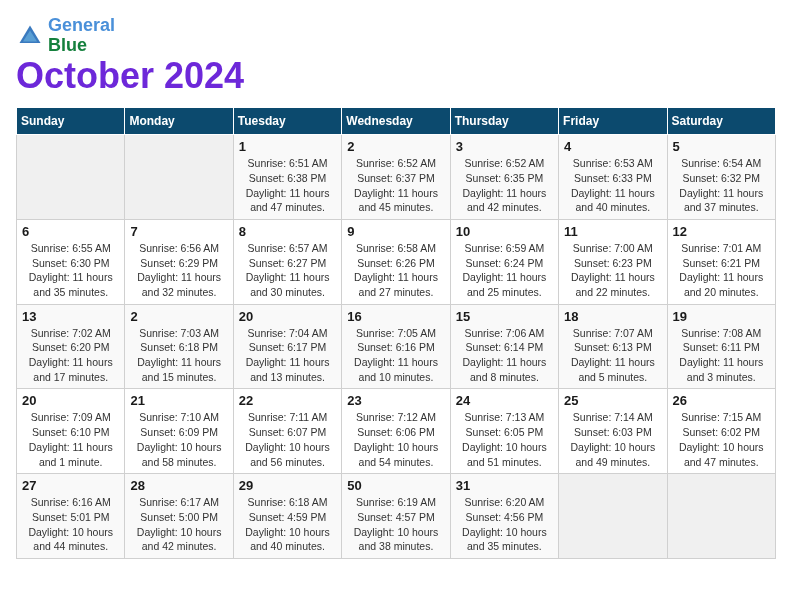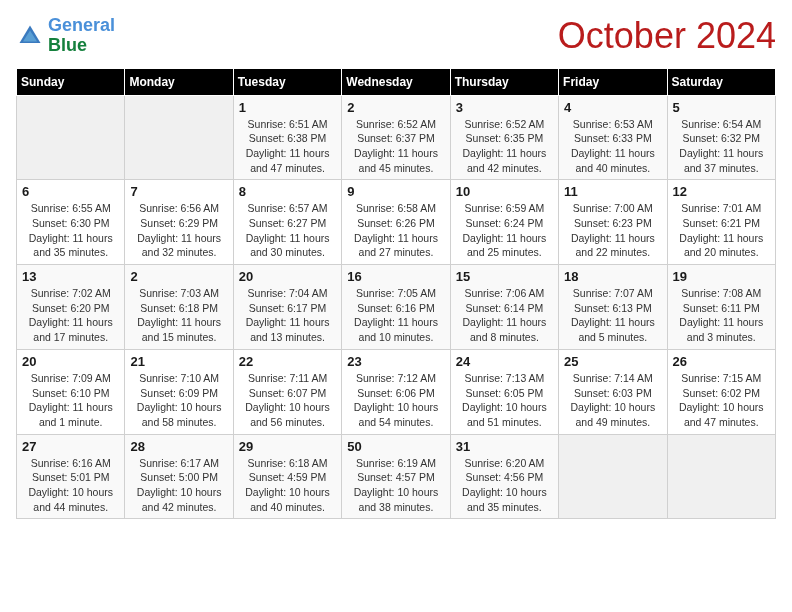--- a/index.html
+++ b/index.html
@@ -8,56 +8,57 @@
       background: #fff;
       width: 792px;
       min-height: 612px;
       padding: 16px;
     }
     .header {
       display: flex;
       justify-content: space-between;
       align-items: flex-start;
       margin-bottom: 12px;
+      flex-direction: column;
     }
     .logo {
       display: flex;
       align-items: center;
       gap: 4px;
     }
     .logo-text {
       font-size: 18px;
       font-weight: bold;
       color: #1a1a1a;
       line-height: 1.1;
     }
     .logo-text span { color: #4a90d9; }
     .logo-icon {
       width: 28px;
       height: 28px;
     }
     .title-block { text-align: right; }
     .month-title {
       font-size: 36px;
-      font-weight: 400;
-      color: #b91c1c;
+      font-weight: 700;
+      color: #6d28d9;
       line-height: 1.1;
     }
     .location-title {
       font-size: 16px;
       color: #555;
       font-weight: normal;
     }
     table {
       width: 100%;
       border-collapse: collapse;
       font-size: 11px;
     }
     thead tr th {
-      background-color: #000000;
+      background-color: #0c4a6e;
       color: #fff;
       padding: 6px 4px;
       text-align: left;
       font-size: 12px;
       font-weight: bold;
       border: 1px solid #fff;
       margin-left: 10px;
     }
     tbody tr td {
       border: 1px solid #d0d0d0;

